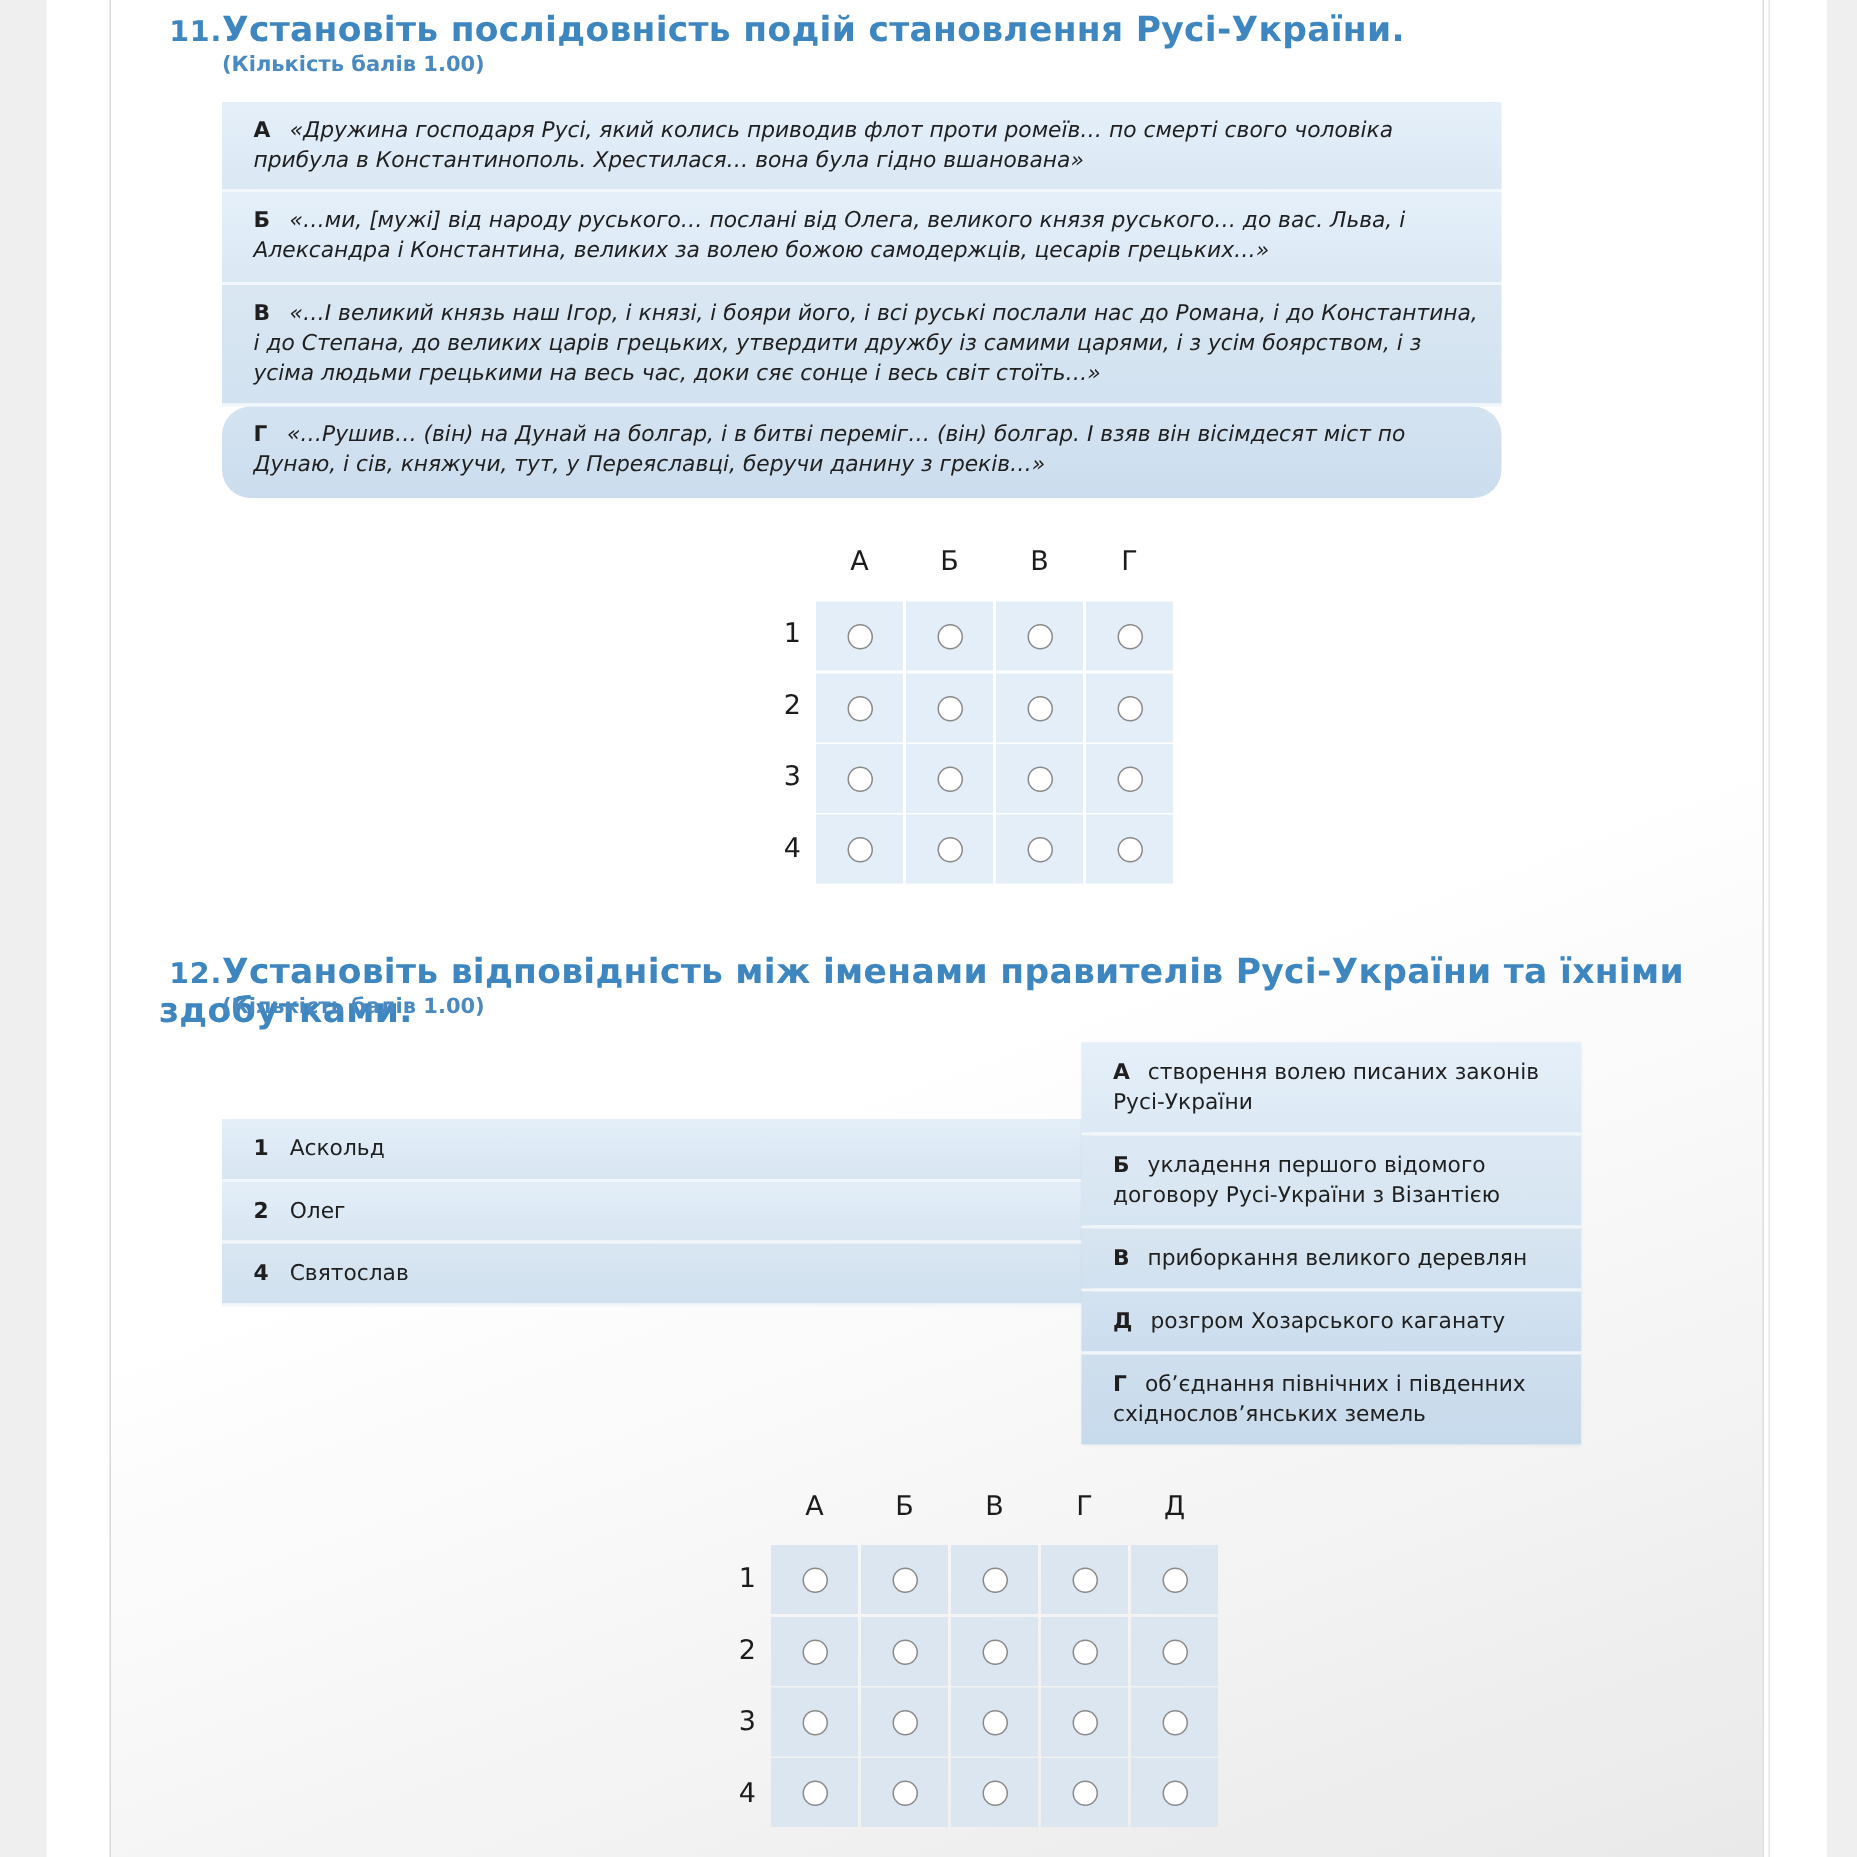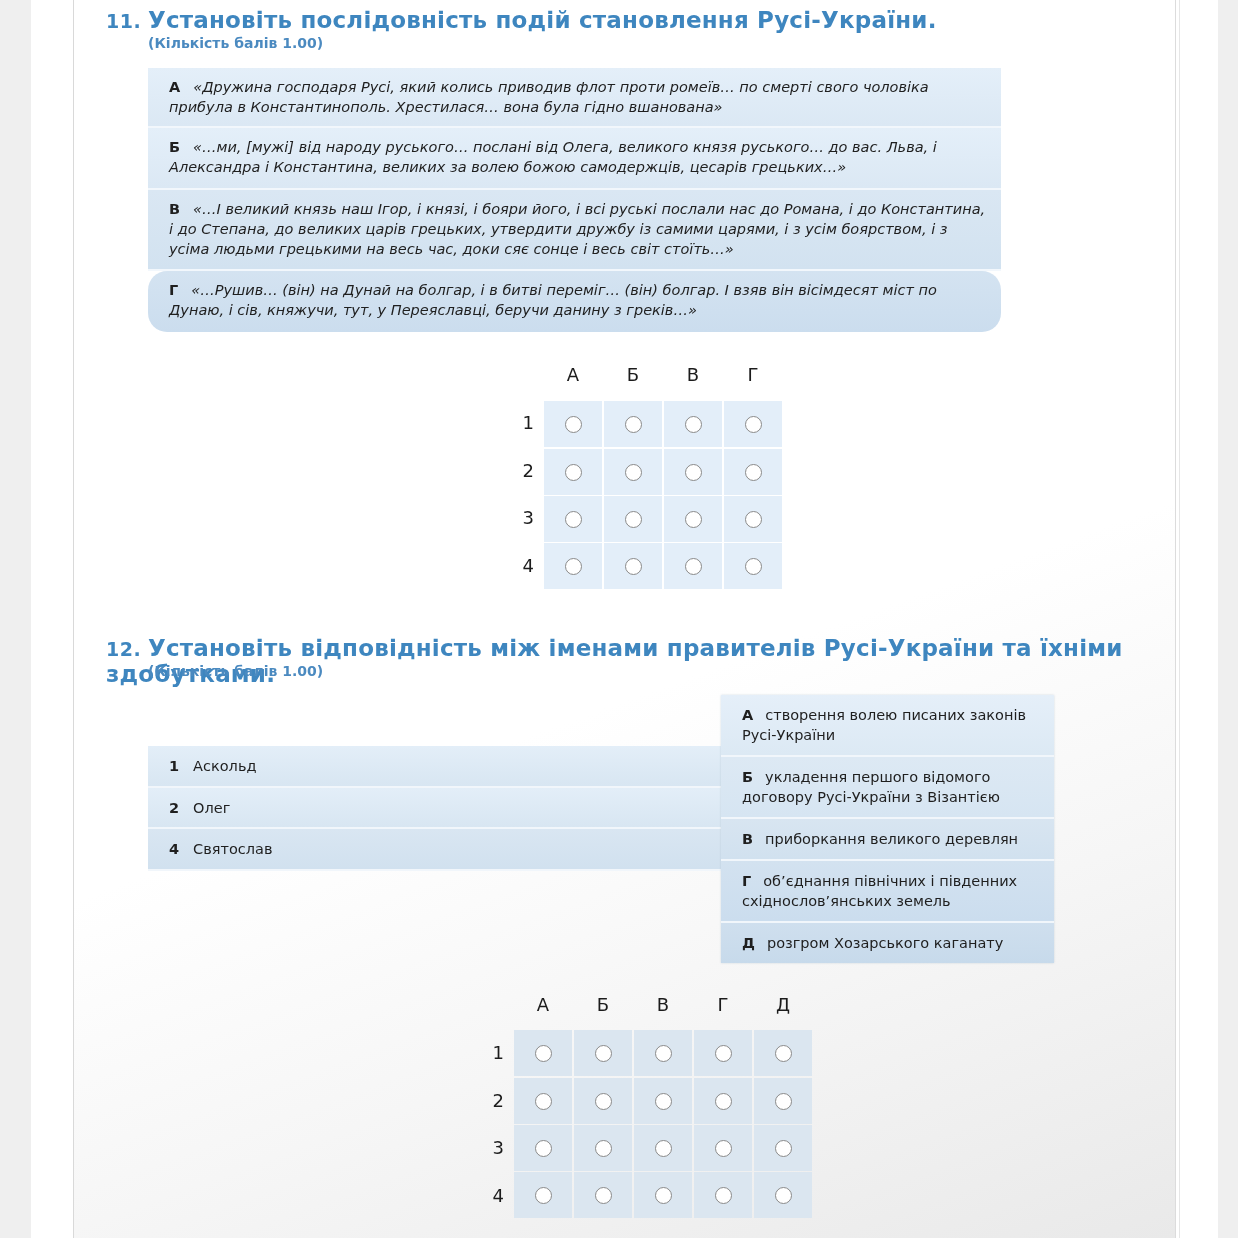--- a/index.html
+++ b/index.html
@@ -24,21 +24,21 @@
     border-right: 1px solid #dcdcdc;
     background: linear-gradient(160deg, #ffffff 0%, #ffffff 55%, #f6f6f6 75%, #e9e9e9 100%);
   }
   .page::after {
     content: ""; position: absolute; right: -5px; top: 0; width: 1px; height: 100%;
     background: #e6e6e6;
   }
 
   .q { position: absolute; left: 0; width: 100%; }
   .q-head { position: absolute; left: 32px; font-weight: bold; color: #3e86bf; }
-  .q-num { display: inline-block; font-size: 19px; letter-spacing: 0.5px; width: 42px; }
+  .q-num { display: inline-block; font-size: 19px; letter-spacing: 0.5px; width: 42px; text-align: right; }
   .q-title { font-size: 23px; letter-spacing: 0.2px; }
   .q-points { position: absolute; left: 74px; font-size: 14px; font-weight: bold; color: #4b8ac0; }
 
   
   .stmt-list {
     position: absolute; left: 74px; top: 68px; width: 853px;
   }
   .stmt {
     background: linear-gradient(180deg, #e4eff9 0%, #dbe8f4 100%);
     padding: 9px 12px 9px 21px;
@@ -205,22 +205,22 @@
     <div class="names">
       <div class="name-item"><span class="name-num">1</span><span>Аскольд</span></div>
       <div class="name-item"><span class="name-num">2</span><span>Олег</span></div>
       <div class="name-item"><span class="name-num">4</span><span>Святослав</span></div>
     </div>
 
     <div class="options">
       <div class="opt"><span class="opt-letter">А</span><span>створення волею писаних законів Русі-України</span></div>
       <div class="opt"><span class="opt-letter">Б</span><span>укладення першого відомого договору Русі-України з Візантією</span></div>
       <div class="opt"><span class="opt-letter">В</span><span>приборкання великого деревлян</span></div>
+      <div class="opt"><span class="opt-letter">Д</span><span>розгром Хозарського каганату</span></div>
       <div class="opt"><span class="opt-letter">Г</span><span>об’єднання північних і південних східнослов’янських земель</span></div>
-      <div class="opt"><span class="opt-letter">Д</span><span>розгром Хозарського каганату</span></div>
     </div>
 
     <div class="matrix m12" style="left:400px;top:983px;width:350px;height:230px;pointer-events:auto;">
       <div class="col-heads">
         <span class="col-head" style="left:40px;">А</span>
         <span class="col-head" style="left:100px;">Б</span>
         <span class="col-head" style="left:160px;">В</span>
         <span class="col-head" style="left:220px;">Г</span>
         <span class="col-head" style="left:280px;">Д</span>
       </div>

